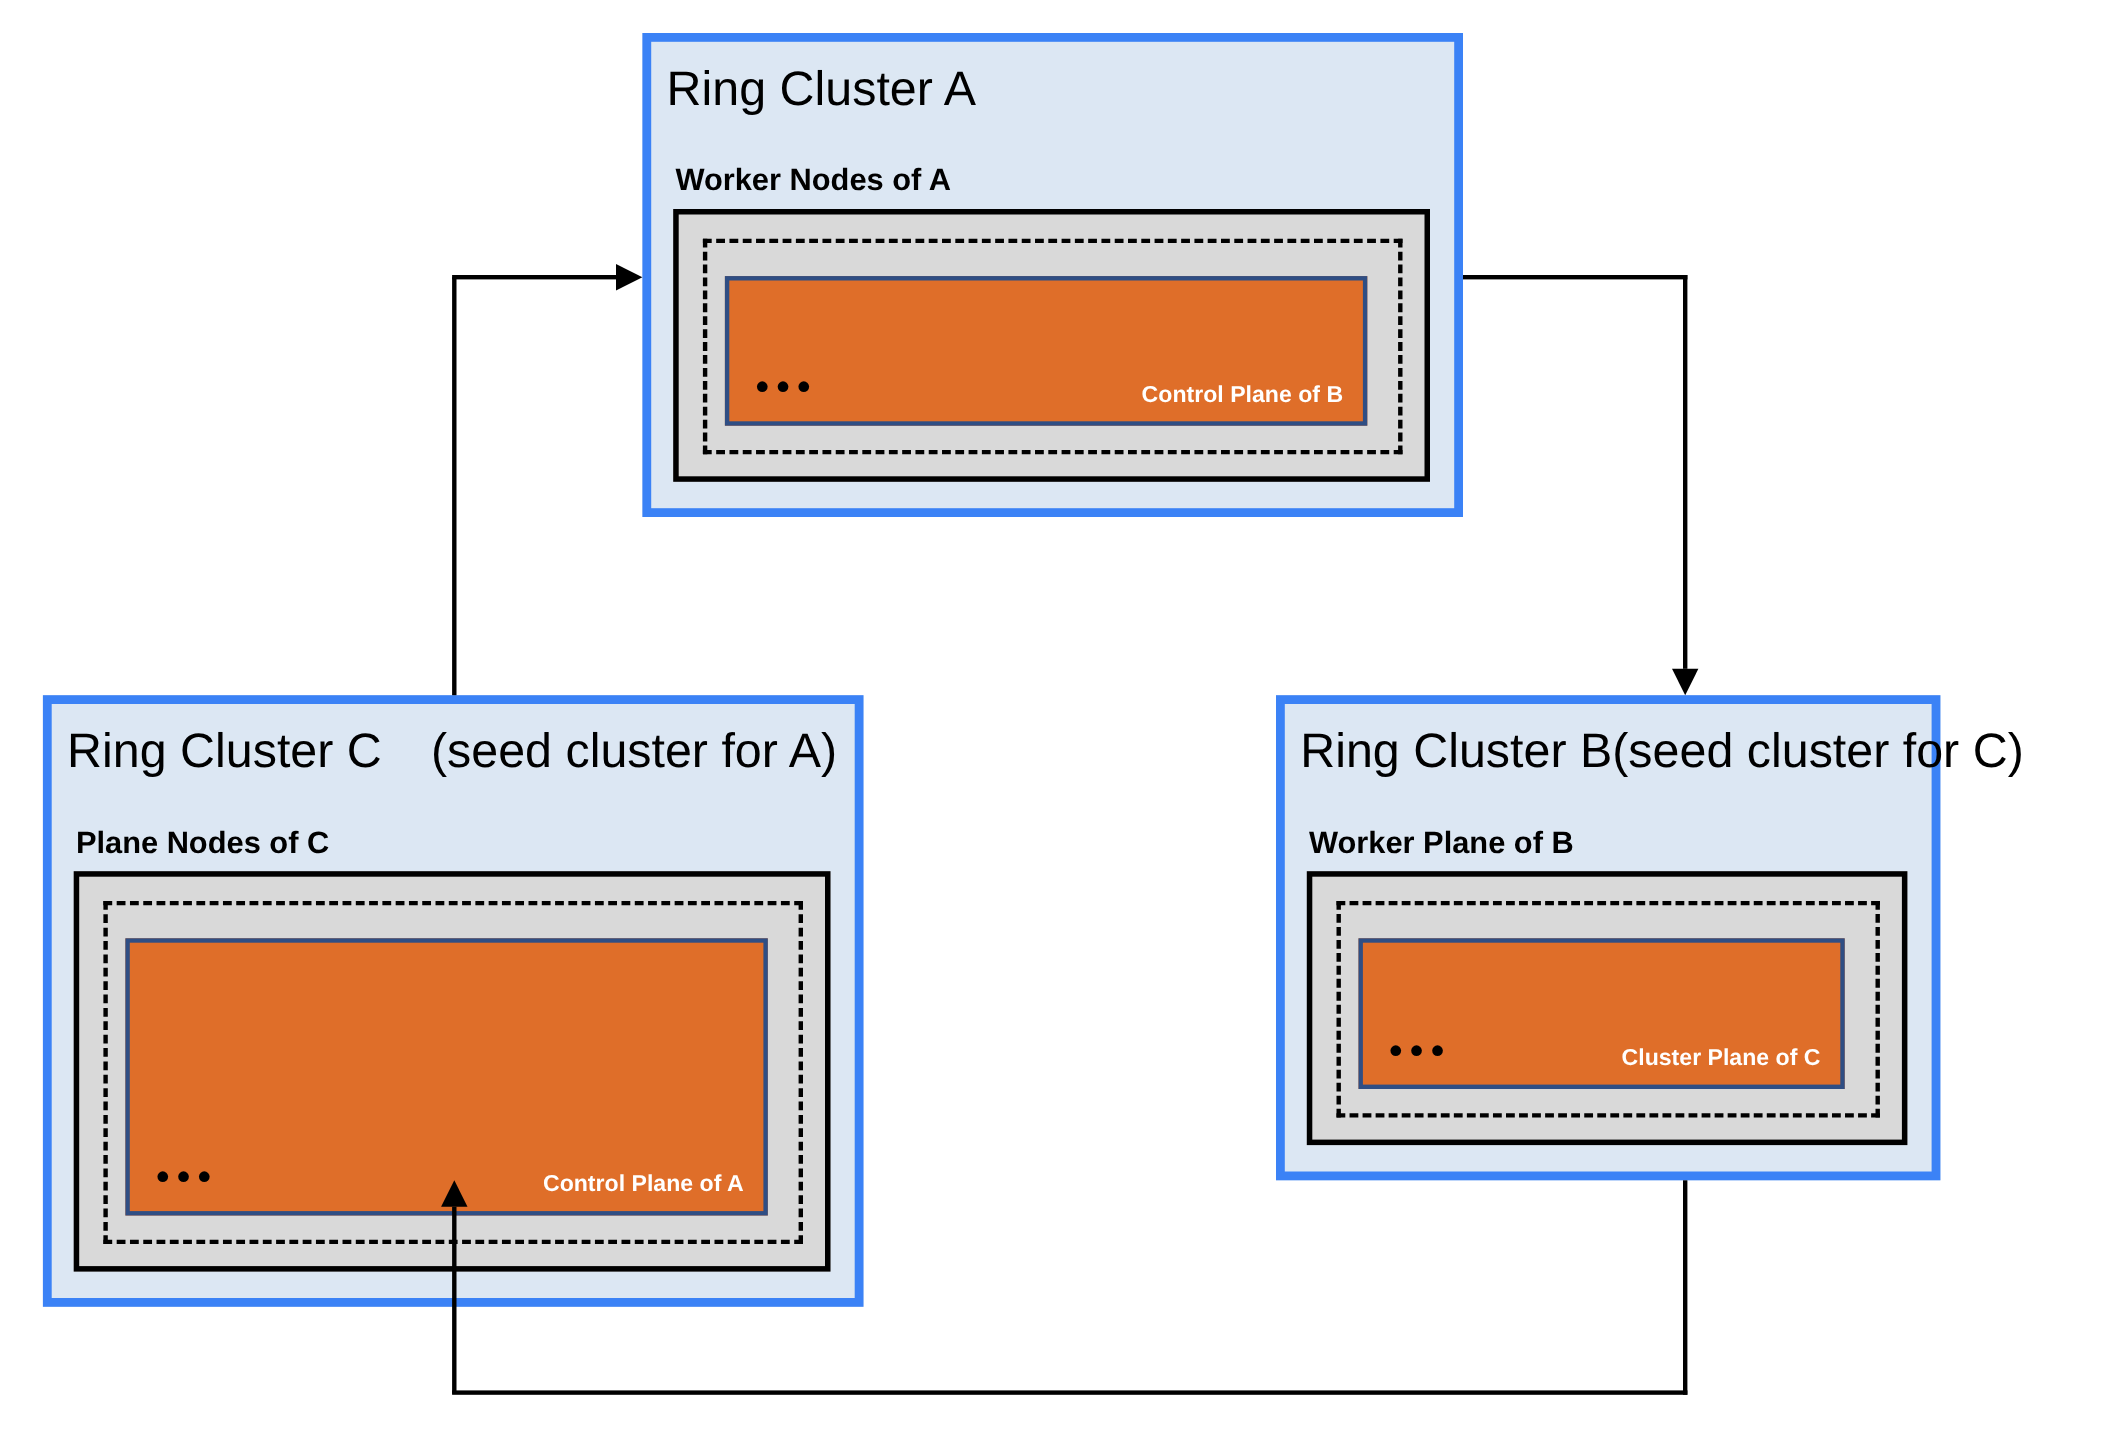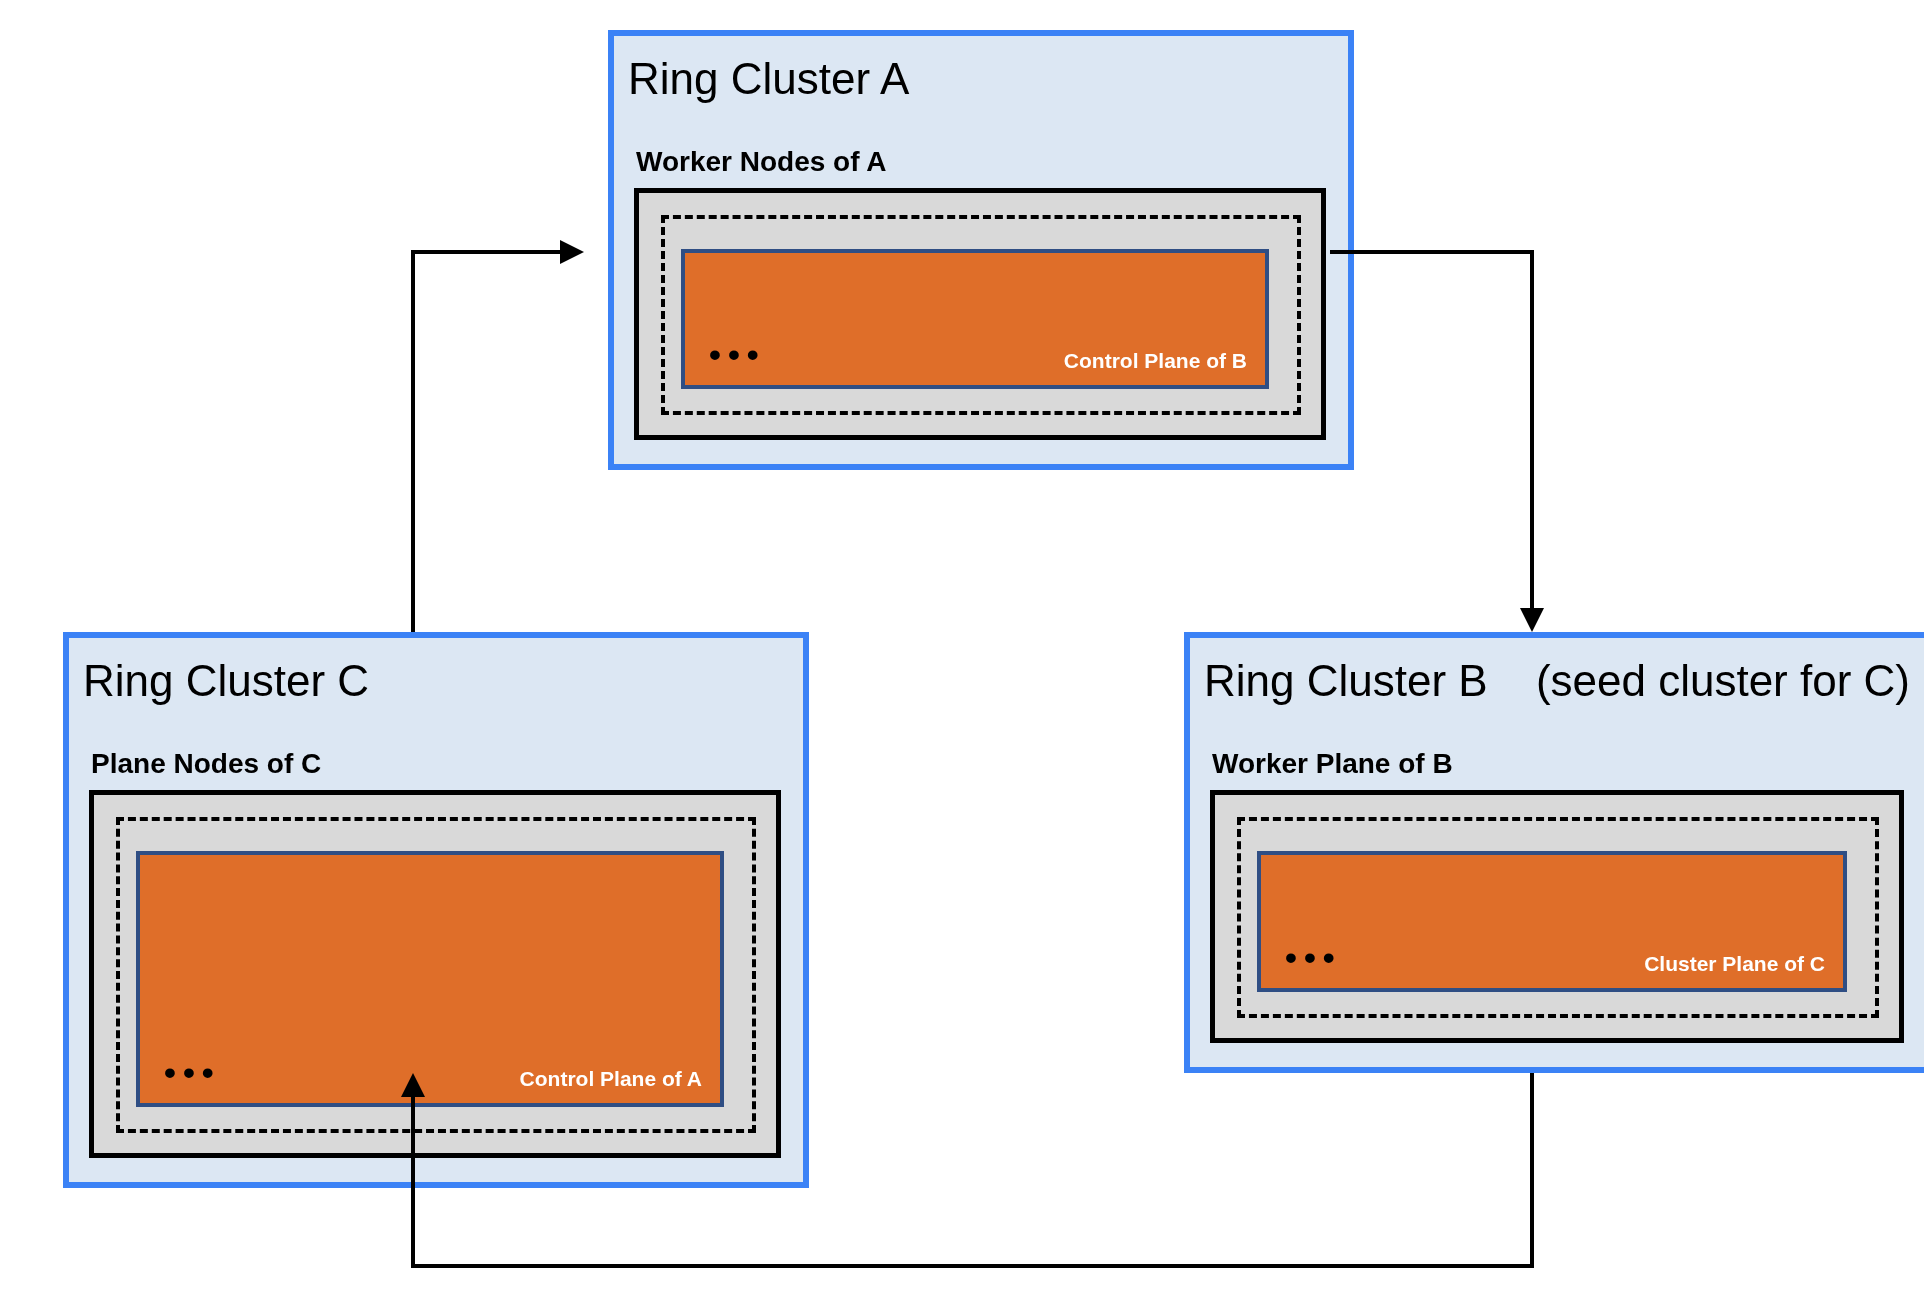--- a/index.html
+++ b/index.html
@@ -9,27 +9,26 @@
     height: 1306px;
     background: #ffffff;
     font-family: "Liberation Sans", sans-serif;
     overflow: hidden;
   }
 
   
   .cluster {
     position: absolute;
     background: #DCE7F3;
-    border: 6px solid #3b82f6;
+    border: 8px solid #3b82f6;
     box-sizing: border-box;
-    margin-left: 24px;
   }
   .cluster-a { left: 584px; top: 30px;  width: 746px; height: 440px; }
   .cluster-c { left: 39px;  top: 632px; width: 746px; height: 556px; }
-  .cluster-b { left: 1160px;top: 632px; width: 748px; height: 441px; padding-left: 37px; }
+  .cluster-b { left: 1160px;top: 632px; width: 604px; height: 441px; padding-left: 37px; }
 
   .title-row {
     position: absolute;
     left: 14px; right: 16px; top: 18px;
     display: flex;
     justify-content: space-between;
     align-items: baseline;
     font-size: 44px;
     color: #000000;
     white-space: nowrap;
@@ -130,20 +129,21 @@
           <span class="dots">•••</span>
           <span class="control-label">Control Plane of B</span>
         </div>
       </div>
     </div>
   </div>
 
   <div class="cluster cluster-c">
     <div class="title-row">
       <span>Ring Cluster C</span>
+      <span>(seed cluster for A)</span>
     </div>
     <div class="worker-label">Plane Nodes of C</div>
     <div class="worker-box">
       <div class="dashed-box">
         <div class="control-plane">
           <span class="dots">•••</span>
           <span class="control-label">Control Plane of A</span>
         </div>
       </div>
     </div>

